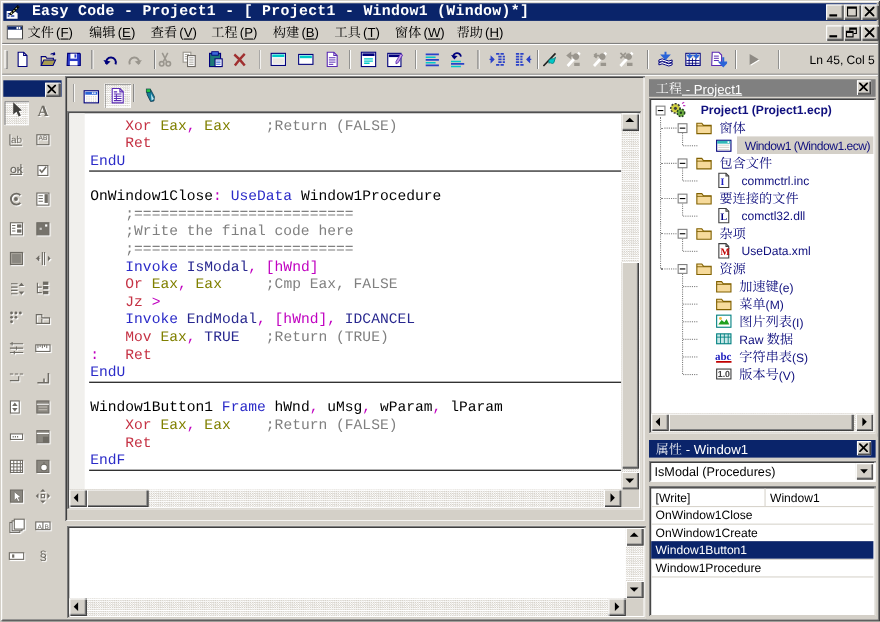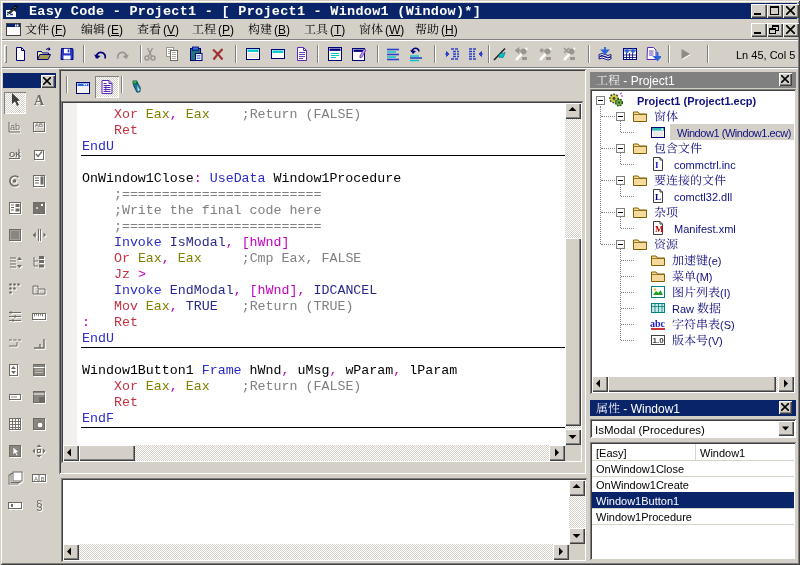--- a/index.html
+++ b/index.html
@@ -485,21 +485,21 @@
 <div class="abs dith" style="left:63px;top:544px;width:506px;height:16px;"></div>
 <div class="abs sb" style="left:63px;top:544px;width:16px;height:16px;"><svg width="15" height="15" viewBox="0 0 15 15">
       <path d="M8 3.5 L4 7.5 L8 11.5 Z" fill="#000"></path>
     </svg></div>
 <div class="abs sb" style="left:553px;top:544px;width:16px;height:16px;"><svg width="15" height="15" viewBox="0 0 15 15">
       <path d="M6 3.5 L10 7.5 L6 11.5 Z" fill="#000"></path>
     </svg></div>
 <div class="abs" style="left:569px;top:544px;width:16px;height:16px;background:#D4D0C8;"></div>
 <div class="abs" style="left:588px;top:70px;width:210px;height:324px;background:#D4D0C8;"></div>
 <div class="abs" style="left:590px;top:72px;width:206px;height:16px;background:#808080;"></div>
-<div class="abs" style="left:596px;top:74px;font:12px 'Liberation Sans',sans-serif;color:#fff;"><svg class="cj" style="width:12px;height:12px;vertical-align:-1px;fill:#fff;" viewBox="0 0 1000 1000">
+<div class="abs" style="left:596px;top:74px;font:12px 'Liberation Sans',sans-serif;color:#fff;text-decoration:underline;"><svg class="cj" style="width:12px;height:12px;vertical-align:-1px;fill:#fff;" viewBox="0 0 1000 1000">
       <use href="#u5de5"></use>
     </svg><svg class="cj" style="width:12px;height:12px;vertical-align:-1px;fill:#fff;" viewBox="0 0 1000 1000">
       <use href="#u7a0b"></use>
     </svg> - Project1</div>
 <div class="abs btn" style="left:779px;top:73px;width:13px;height:13px;">
     <svg class="abs" style="left:2px;top:2px" width="8" height="8" viewBox="0 0 8 8">
       <path d="M0 0 L8 8 M8 0 L0 8" stroke="#000" stroke-width="1.6"></path>
     </svg>
   </div>
 <div class="abs" style="left:590px;top:89px;width:206px;height:305px;background:#fff;box-shadow:inset 1px 1px 0 #808080,inset -1px -1px 0 #D4D0C8,inset 2px 2px 0 #404040;"></div>
@@ -613,21 +613,21 @@
 <div class="abs" style="left:654px;top:206px;font:11px 'Liberation Sans',sans-serif;color:#10107E;white-space:nowrap;"><svg class="cj" style="width:12px;height:12px;vertical-align:-1px;fill:#10107E;" viewBox="0 0 1000 1000">
       <use href="#u6742"></use>
     </svg><svg class="cj" style="width:12px;height:12px;vertical-align:-1px;fill:#10107E;" viewBox="0 0 1000 1000">
       <use href="#u9879"></use>
     </svg></div>
 <svg class="abs" style="left:650px;top:220px" width="16" height="16" viewBox="0 0 16 16">
     <path d="M3.5 1.5 h6.5 l2.5 2.5 v10.5 h-9 z" fill="#fff" stroke="#404040"></path>
     <path d="M10 1.5 v2.5 h2.5" fill="none" stroke="#404040"></path>
     <text x="5" y="12" font-size="9" font-weight="bold" font-family="Liberation Serif" fill="#C00000">M</text>
   </svg>
-<div class="abs" style="left:674px;top:223px;font:11px 'Liberation Sans',sans-serif;color:#10107E;white-space:nowrap;">Manifest.xml</div>
+<div class="abs" style="left:674px;top:223px;font:11px 'Liberation Sans',sans-serif;color:#10107E;white-space:nowrap;">UseData.xml</div>
 <div class="abs" style="left:616px;top:240px;width:9px;height:9px;background:#fff;border:1px solid #808080;">
     <div class="abs" style="left:1px;top:3px;width:5px;height:1px;background:#000;"></div>
   </div>
 <svg class="abs" style="left:632px;top:236px" width="16" height="16" viewBox="0 0 16 16">
     <path d="M1.5 13.5 v-9.5 h4.5 l1.5 2 h7 v7.5 z" fill="#F6DA9B" stroke="#806000"></path>
     <path d="M1.5 6.5 h13" stroke="#806000" stroke-width="0.8"></path>
   </svg>
 <div class="abs" style="left:654px;top:238px;font:11px 'Liberation Sans',sans-serif;color:#10107E;white-space:nowrap;"><svg class="cj" style="width:12px;height:12px;vertical-align:-1px;fill:#10107E;" viewBox="0 0 1000 1000">
       <use href="#u8d44"></use>
     </svg><svg class="cj" style="width:12px;height:12px;vertical-align:-1px;fill:#10107E;" viewBox="0 0 1000 1000">
@@ -719,21 +719,21 @@
     <svg class="abs" style="left:2px;top:2px" width="8" height="8" viewBox="0 0 8 8">
       <path d="M0 0 L8 8 M8 0 L0 8" stroke="#000" stroke-width="1.6"></path>
     </svg>
   </div>
 <div class="abs" style="left:590px;top:419px;width:206px;height:19px;background:#fff;box-shadow:inset 1px 1px 0 #808080,inset -1px -1px 0 #fff,inset 2px 2px 0 #404040;"></div>
 <div class="abs" style="left:595px;top:424px;font:11.5px 'Liberation Sans',sans-serif;color:#000;">IsModal (Procedures)</div>
 <div class="abs sb" style="left:778px;top:421px;width:16px;height:15px;"><svg width="15" height="14" viewBox="0 0 15 14">
       <path d="M4 5.5 L11 5.5 L7.5 9.5 Z" fill="#000"></path>
     </svg></div>
 <div class="abs" style="left:590px;top:442px;width:206px;height:118px;background:#fff;box-shadow:inset 1px 1px 0 #808080,inset -1px -1px 0 #D4D0C8,inset 2px 2px 0 #404040;"></div>
-<div class="abs" style="left:596px;top:447px;font:11px 'Liberation Sans',sans-serif;color:#000;">[Easy]</div>
+<div class="abs" style="left:596px;top:447px;font:11px 'Liberation Sans',sans-serif;color:#000;">[Write]</div>
 <div class="abs" style="left:592px;top:460px;width:202px;height:1px;background:#D8D4CC;"></div>
 <div class="abs" style="left:596px;top:463px;font:11px 'Liberation Sans',sans-serif;color:#000;">OnWindow1Close</div>
 <div class="abs" style="left:592px;top:476px;width:202px;height:1px;background:#D8D4CC;"></div>
 <div class="abs" style="left:596px;top:479px;font:11px 'Liberation Sans',sans-serif;color:#000;">OnWindow1Create</div>
 <div class="abs" style="left:592px;top:492px;width:202px;height:1px;background:#D8D4CC;"></div>
 <div class="abs" style="left:592px;top:492px;width:202px;height:16px;background:#0A246A;"></div>
 <div class="abs" style="left:596px;top:495px;font:11px 'Liberation Sans',sans-serif;color:#fff;">Window1Button1</div>
 <div class="abs" style="left:592px;top:508px;width:202px;height:1px;background:#D8D4CC;"></div>
 <div class="abs" style="left:596px;top:511px;font:11px 'Liberation Sans',sans-serif;color:#000;">Window1Procedure</div>
 <div class="abs" style="left:592px;top:524px;width:202px;height:1px;background:#D8D4CC;"></div>

